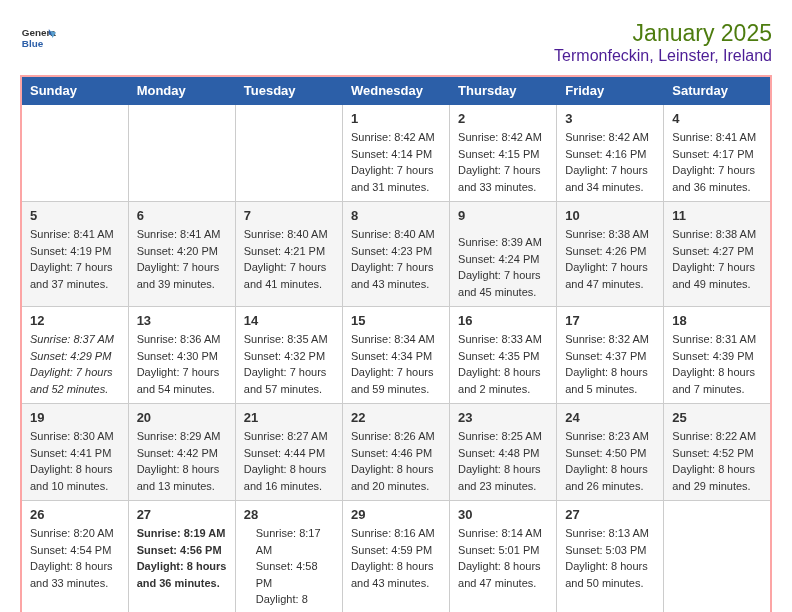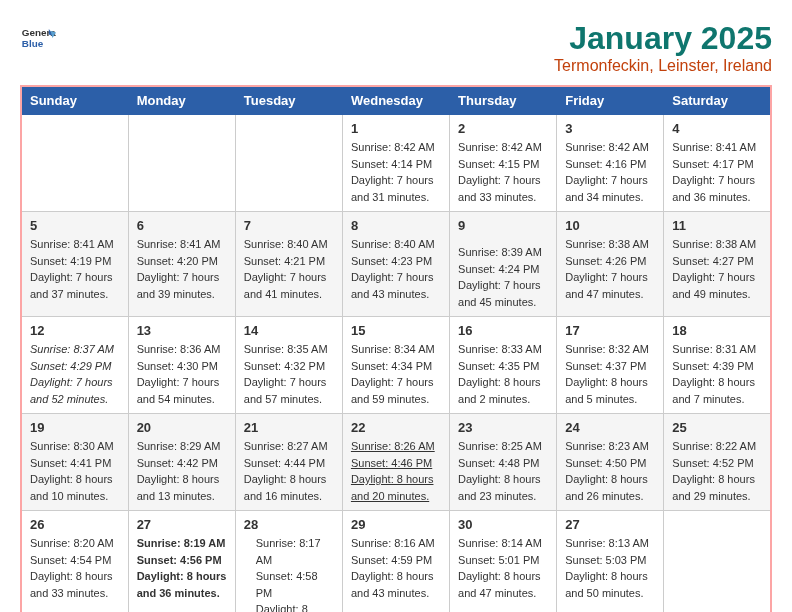--- a/index.html
+++ b/index.html
@@ -22,27 +22,27 @@
       gap: 4px;
     }
     .logo-icon {
       width: 36px;
       height: 36px;
     }
     .title-block {
       text-align: right;
     }
     .month-title {
-      font-size: 32px;
-      font-weight: bold;
-      color: #0f766e;
+      font-size: 23px;
+      font-weight: normal;
+      color: #4d7c0f;
     }
     .location {
       font-size: 16px;
-      color: #c2410c;
+      color: #4c1d95;
     }
     .calendar {
       width: 100%;
       border-collapse: collapse;
       border: 2px solid #fca5a5;
     }
     .calendar th {
       background-color: #2c5fa8;
       color: #fff;
       text-align: left;
@@ -259,21 +259,21 @@
         </td>
         <td class="gray-row">
           <span class="day-number">21</span>
           <div class="day-info" style="white-space: pre-line;">Sunrise: 8:27 AM
 Sunset: 4:44 PM
 Daylight: 8 hours
 and 16 minutes.</div>
         </td>
         <td class="gray-row">
           <span class="day-number">22</span>
-          <div class="day-info" style="white-space: pre-line; text-decoration: underline;">Sunrise: 8:26 AM
+          <div class="day-info" style="white-space: pre-line;">Sunrise: 8:26 AM
 Sunset: 4:46 PM
 Daylight: 8 hours
 and 20 minutes.</div>
         </td>
         <td class="gray-row">
           <span class="day-number">23</span>
           <div class="day-info" style="white-space: pre-line;">Sunrise: 8:25 AM
 Sunset: 4:48 PM
 Daylight: 8 hours
 and 23 minutes.</div>

